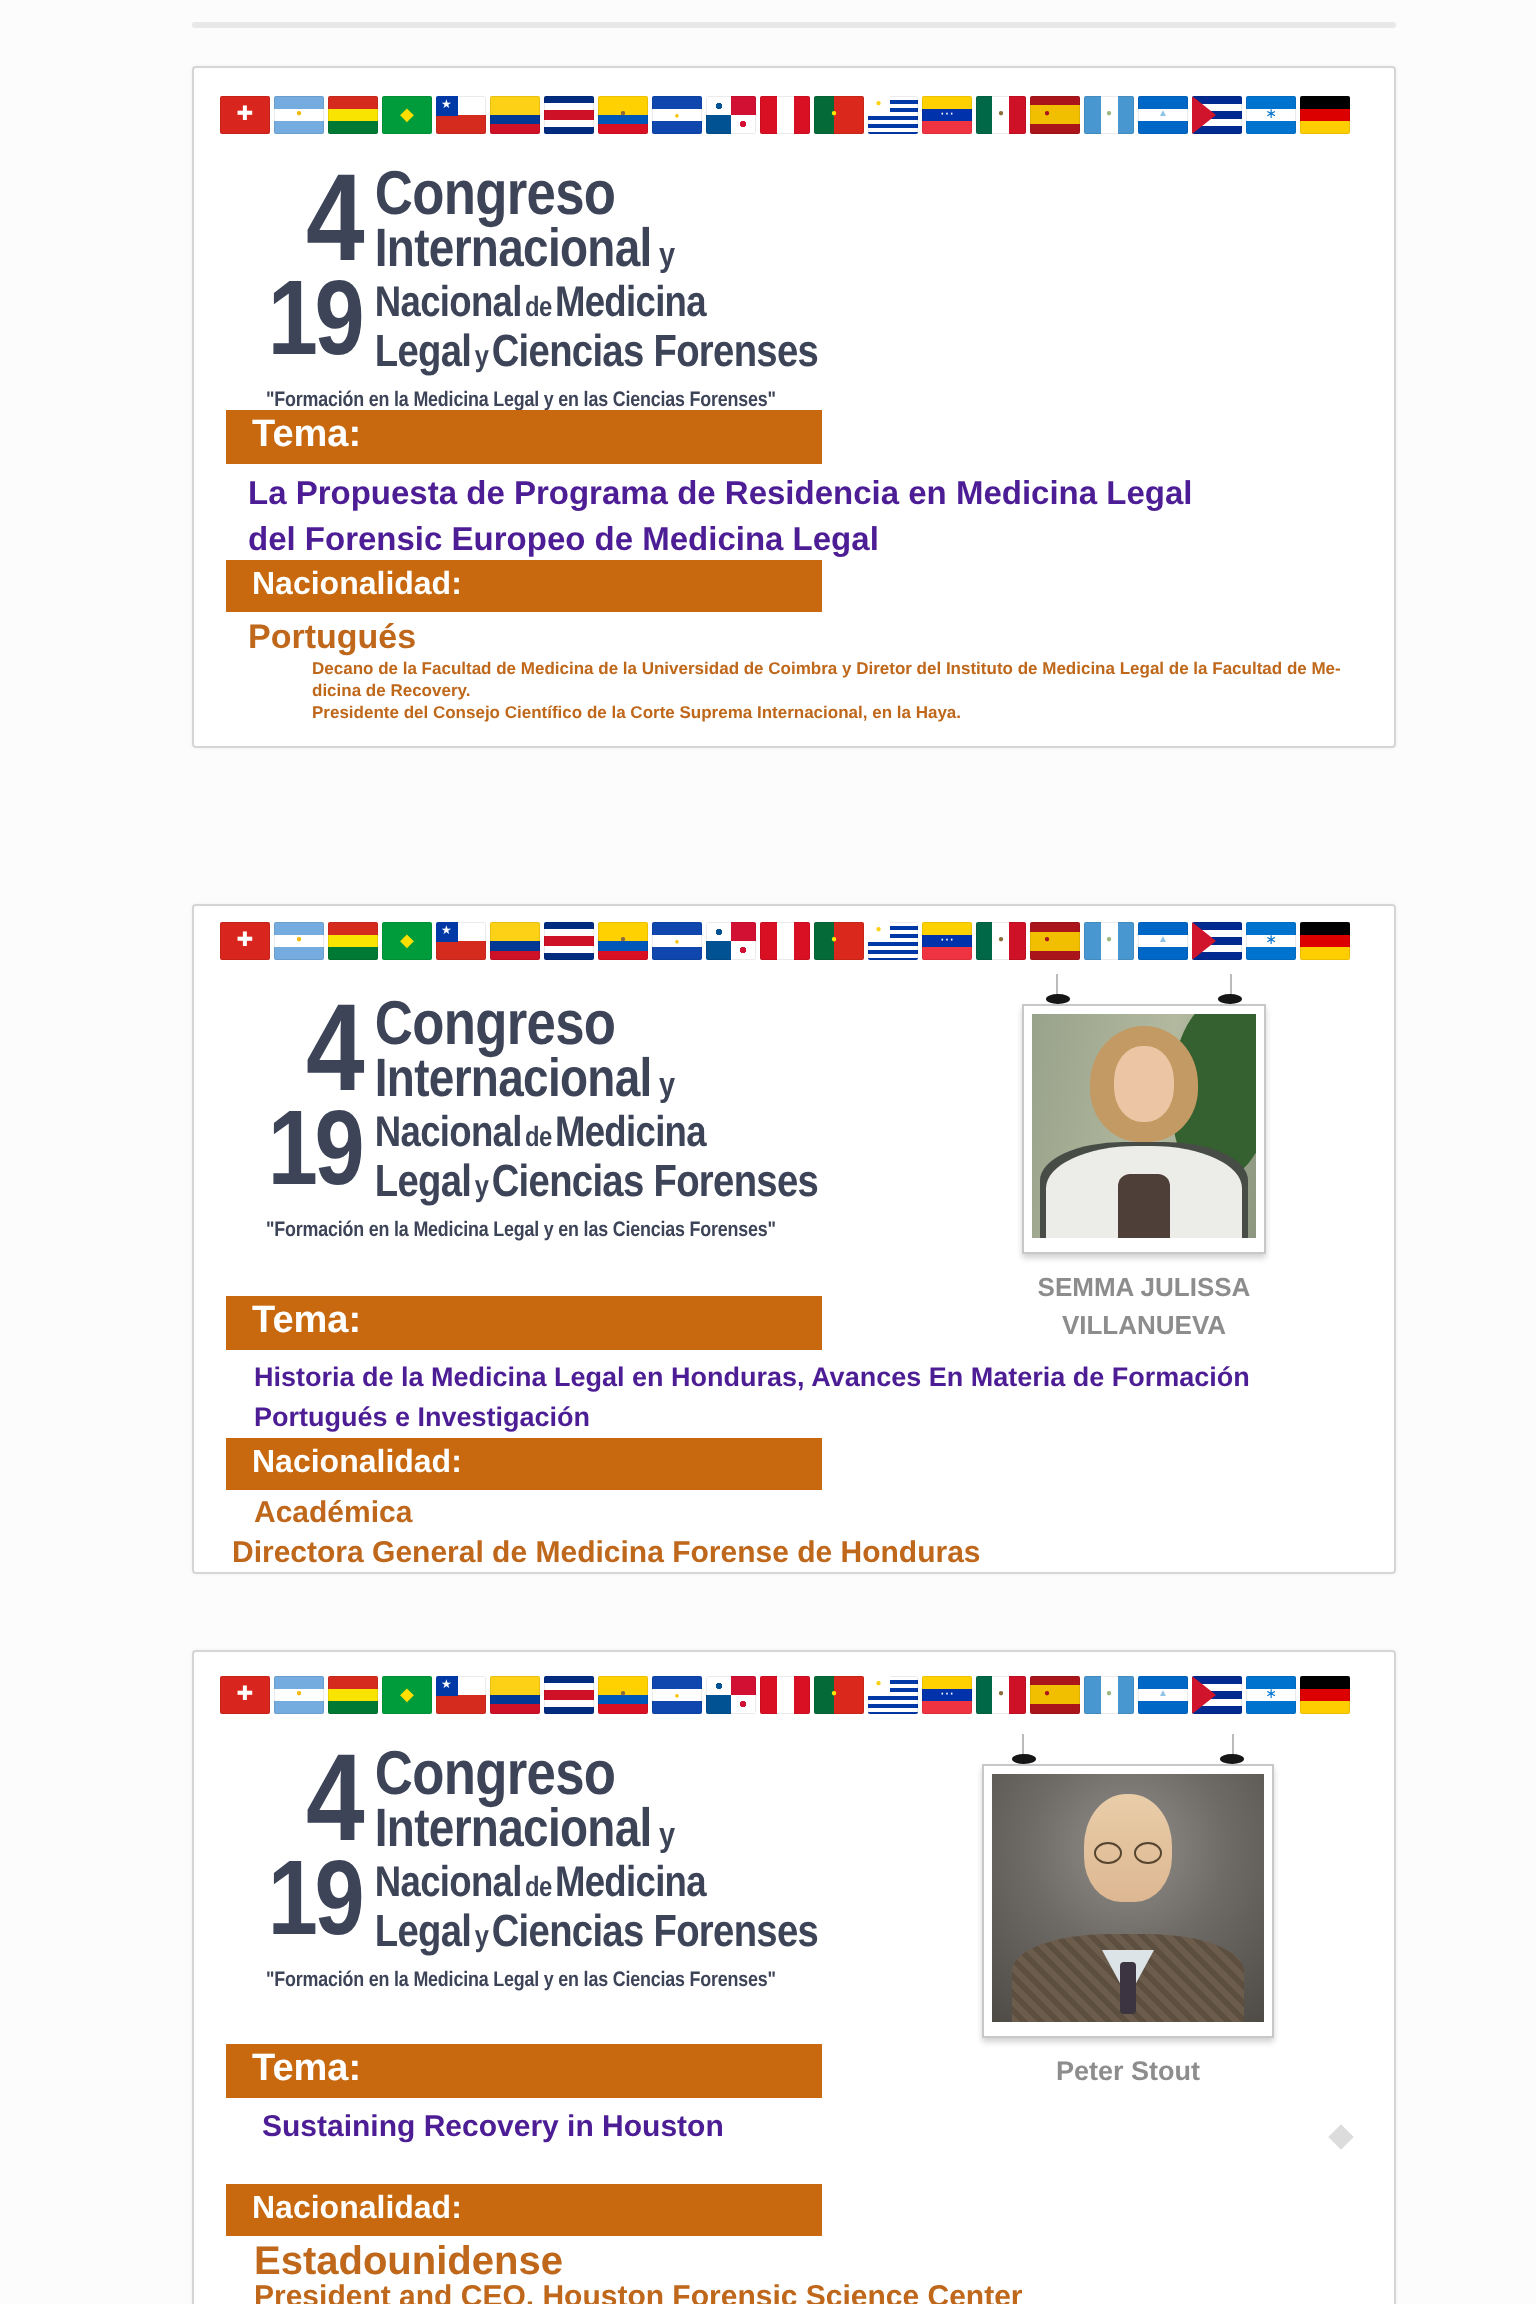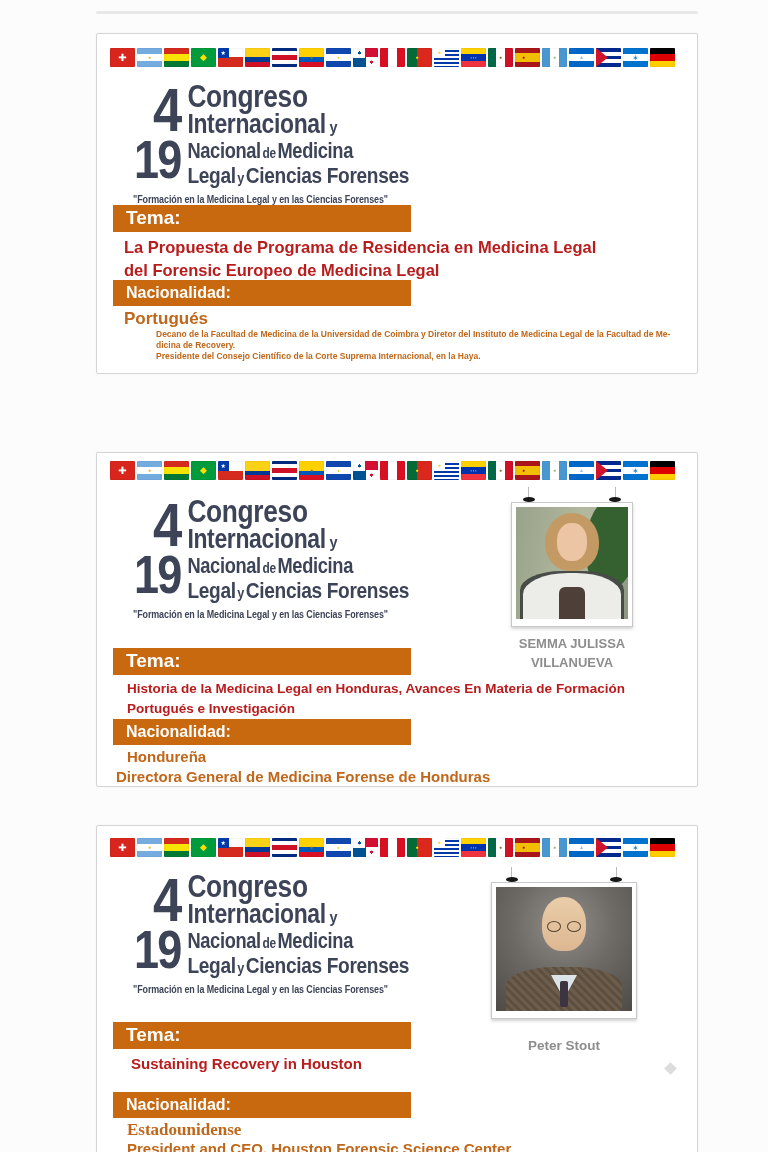--- a/index.html
+++ b/index.html
@@ -59,21 +59,21 @@
   .pin{position:absolute;top:-15px;width:1px;height:15px;background:#bbb;}
   .pin::after{content:"";position:absolute;bottom:0;left:-5.5px;width:12px;height:5px;
         background:#161616;border-radius:50%;}
   .pin.pl{left:14%}.pin.pr{right:14%}
   .photo{position:relative;overflow:hidden;}
   .s1 .photo{height:96px}.s2 .photo{height:112px}.s3 .photo{height:124px}
   .photo i{position:absolute;display:block;}
   .speaker-name{margin:6px -30px 0;text-align:center;color:#8d8d8d;font-weight:bold;}
   .s1 .speaker-name{font-size:11px;}
   .s2 .speaker-name{font-size:13px;line-height:1.45;margin-top:8px;}
-  .s3 .speaker-name{font-size:13.5px;margin-top:19px;}
+  .s3 .speaker-name{font-size:13.5px;margin-top:9px;}
 
   
   .photo-duarte{background:repeating-linear-gradient(90deg,#73512f 0 5px,#59391d 5px 10px);}
   .photo-duarte .ph-head{left:50%;top:10px;width:30px;height:37px;transform:translateX(-50%);
         border-radius:46% 46% 42% 42%;
         background:linear-gradient(#b9b3ac 0 24%, #dcb794 24%);}
   .photo-duarte .ph-body{left:50%;bottom:0;width:76px;height:40px;transform:translateX(-50%);
         background:#16181c;border-radius:55% 55% 0 0/90% 90% 0 0;}
   .photo-duarte .ph-shirt{left:50%;bottom:14px;width:16px;height:20px;transform:translateX(-50%);
         background:#eceae6;clip-path:polygon(0 0,100% 0,50% 100%);}
@@ -113,28 +113,28 @@
 
   
   .banner{position:absolute;left:16px;width:298px;background:#c8690f;color:#fff;
         font-weight:bold;box-sizing:border-box;}
   .tema-banner{height:27px;font-size:19px;padding:2px 0 0 13px;}
   .nac-banner{height:26px;font-size:16px;padding:4px 0 0 13px;}
   .s1 .tema-banner{top:171px}.s1 .nac-banner{top:246px}
   .s2 .tema-banner{top:195px}.s2 .nac-banner{top:266px}
   .s3 .tema-banner{top:196px}.s3 .nac-banner{top:266px}
 
-  .tema-text{position:absolute;right:14px;color:#b91c1c;font-weight:bold;}
+  .tema-text{position:absolute;right:14px;color:#4c1d95;font-weight:bold;}
   .s1 .tema-text{left:27px;top:202px;font-size:16.5px;line-height:23px;}
   .s2 .tema-text{left:30px;top:226px;font-size:13.5px;line-height:20px;}
   .s3 .tema-text{left:34px;top:229px;font-size:15px;}
   .nac-value{position:absolute;color:#bf671a;font-weight:bold;}
   .s1 .nac-value{left:27px;top:275px;font-size:17px;}
   .s2 .nac-value{left:30px;top:295px;font-size:15px;}
-  .s3 .nac-value{left:30px;top:294px;font-size:17px;font-family:Liberation Serif, serif;}
+  .s3 .nac-value{left:30px;top:294px;font-size:20px;}
   .desc{position:absolute;color:#bf671a;font-weight:bold;}
   .s1 .desc{left:23px;right:8px;top:295px;font-size:8.5px;line-height:11px;margin-left:36px;}
   .s2 .desc{left:19px;top:315px;font-size:15px;}
   .s3 .desc{left:30px;top:314px;font-size:15px;}
 </style>
 </head>
 <body>
 
 <div class="page">
 
@@ -315,21 +315,21 @@
         <div>VILLANUEVA</div>
       </div>
     </div>
 
     <div class="banner tema-banner">Tema:</div>
     <div class="tema-text">
       <div>Historia de la Medicina Legal en Honduras, Avances En Materia de Formación</div>
       <div>Portugués e Investigación</div>
     </div>
     <div class="banner nac-banner">Nacionalidad:</div>
-    <div class="nac-value">Hondureña</div>
+    <div class="nac-value">Académica</div>
     <div class="desc">
       <div>Directora General de Medicina Forense de Honduras</div>
     </div>
   </div>
 
   <div class="slide s3">
     <div class="flags">
         <div class="flag" style="background: rgb(216, 37, 29);">
           <span class="emblem" style="color: rgb(255, 255, 255); font-size: 10px;">✚</span>
         </div>

